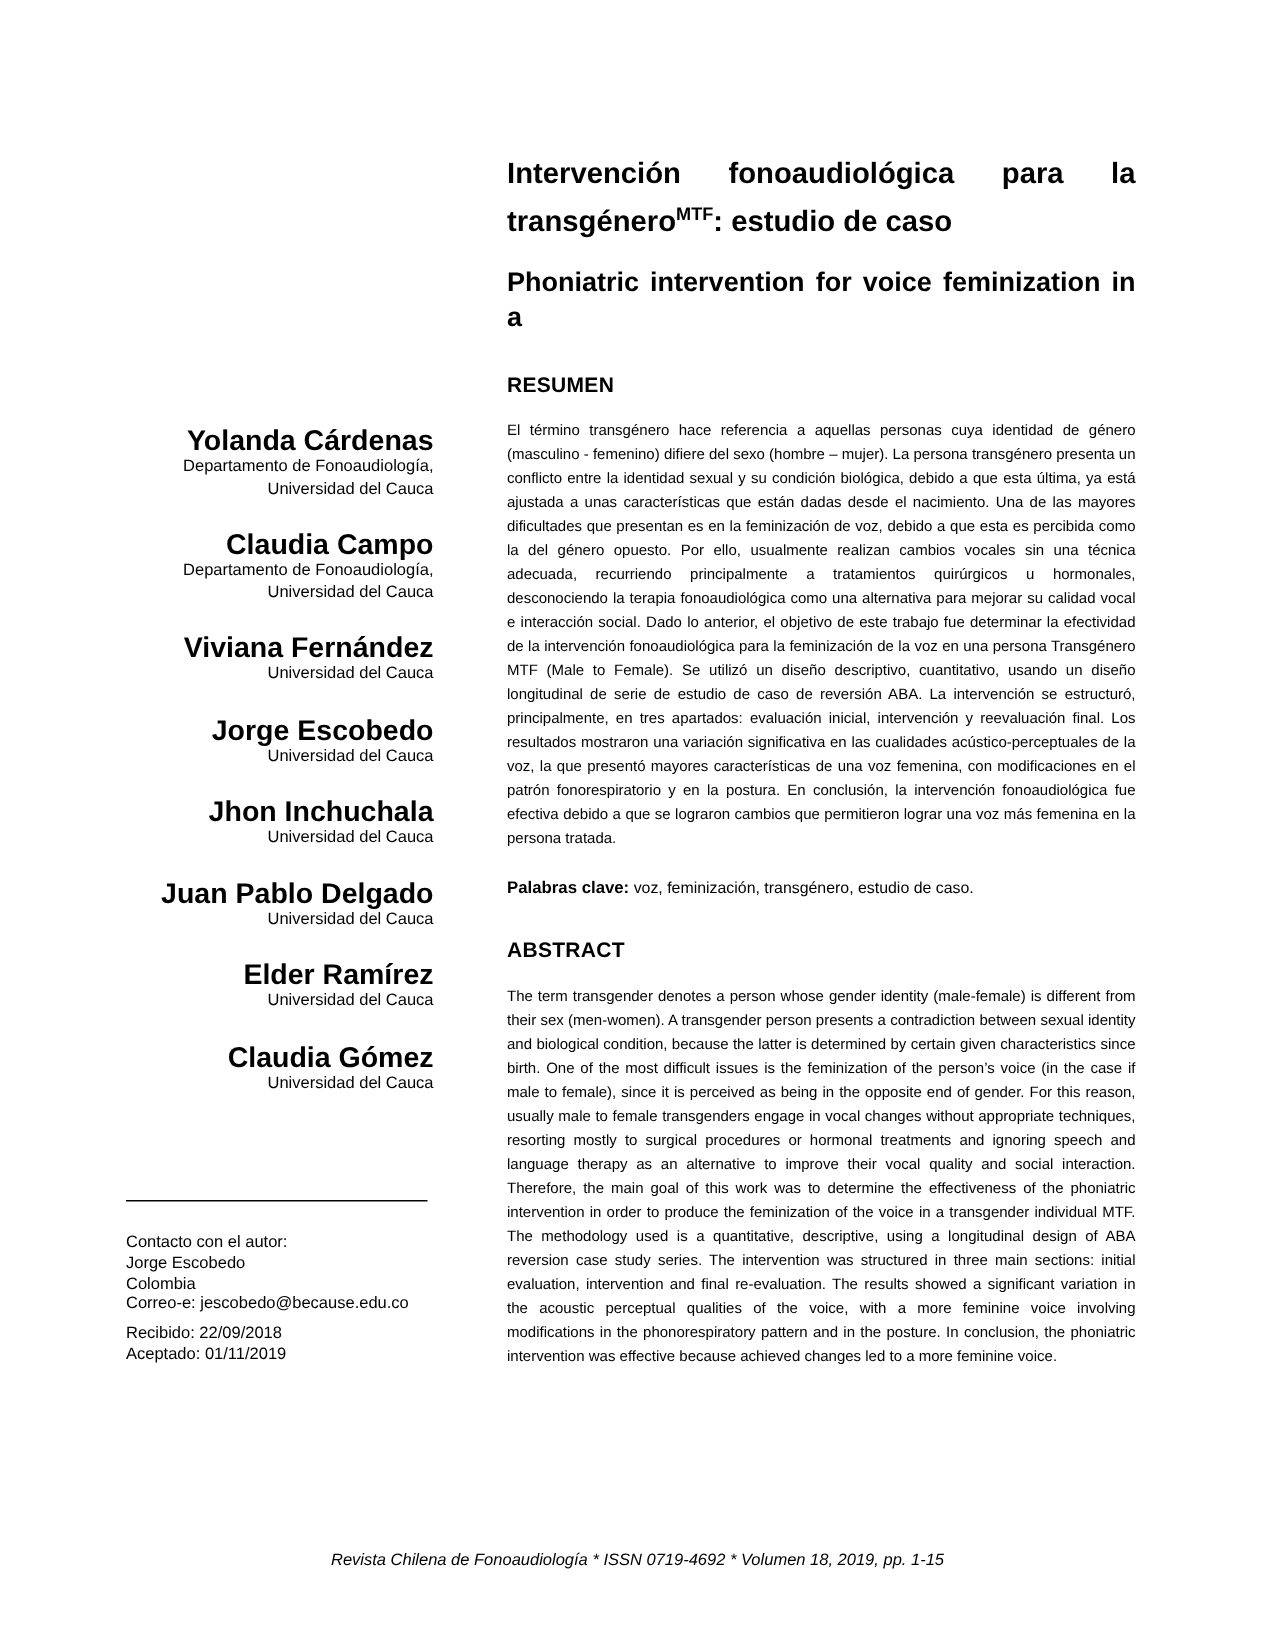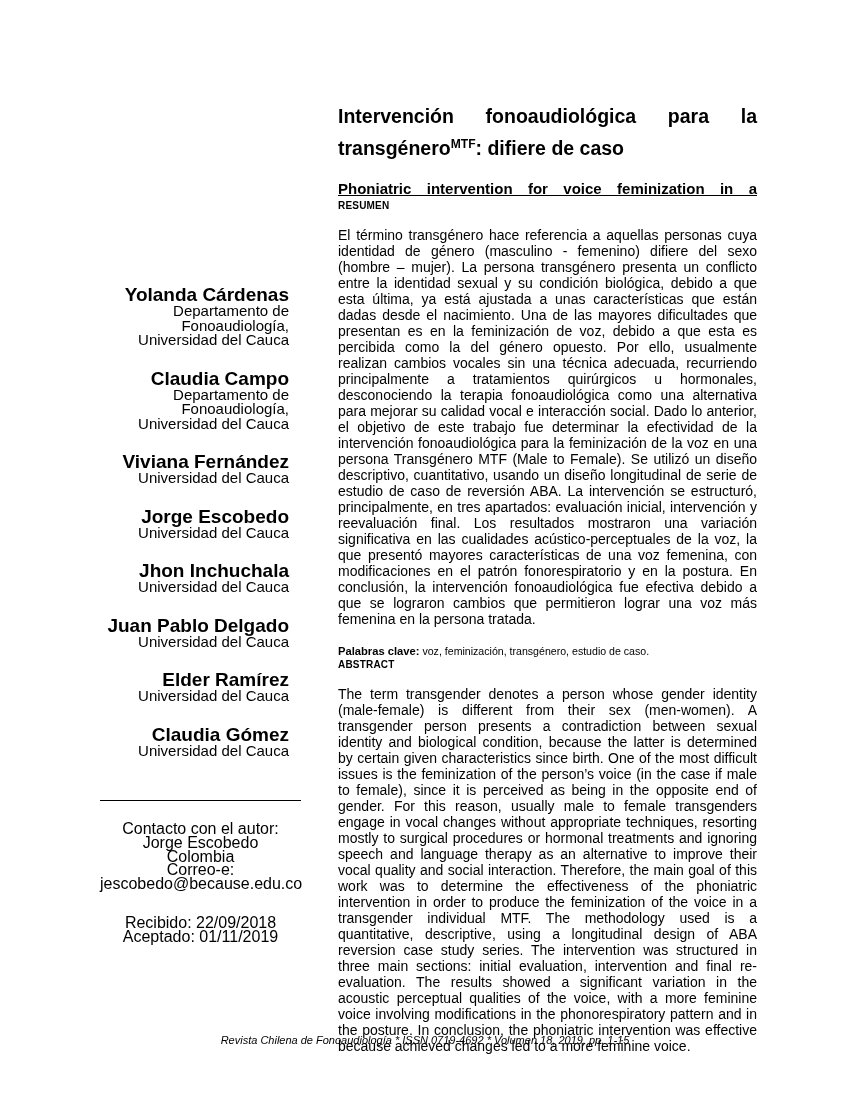--- a/index.html
+++ b/index.html
@@ -9,37 +9,37 @@
     color:#000000;
     font-family:"Liberation Sans", sans-serif;
     position:relative;
   }
   .page { position:absolute; inset:0; background:#ffffff; overflow:hidden; }
 
   
   .left-col { position:absolute; left:88px; top:287px; width:201px; text-align:right; }
   .author-block { margin-bottom:23px; }
   .author-name { font-size:19px; font-weight:700; line-height:16px; margin-bottom:1px; }
-  .author-aff  { font-size:15px; line-height:14.5px; }
+  .author-aff  { font-size:11px; line-height:14.5px; }
 
-  .contact { position:absolute; left:100px; top:800px; width:201px; text-align:center;
-             font-size:16px; line-height:13.8px; }
+  .contact { position:absolute; left:84px; top:800px; width:201px; text-align:left;
+             font-size:11px; line-height:13.8px; }
   .contact-rule { border:0; border-top:1.4px solid #000; width:100%; margin-bottom:21px; }
-  .contact-received { margin-top:25px; }
+  .contact-received { margin-top:6px; }
 
   
   .right-col { position:absolute; left:338px; top:100px; width:419px; }
   .title-es { font-size:19.5px; font-weight:700; line-height:32px; }
-  .title-en { font-size:15px; font-weight:700; line-height:23px; margin-top:13px;text-decoration:underline; }
+  .title-en { font-size:18px; font-weight:700; line-height:23px; margin-top:13px; }
   .tline { display:block; }
   .just  { text-align:justify; text-align-last:justify; }
   .title-sup { font-size:62%; vertical-align:super; line-height:0; font-weight:700; }
 
-  .section-heading { font-size:10px; font-weight:700; letter-spacing:0.2px; }
-  .body-text { font-size:14px; line-height:16px; text-align:justify; margin-top:16px; }
+  .section-heading { font-size:14px; font-weight:700; margin-top:25px; letter-spacing:0.2px; }
+  .body-text { font-size:10px; line-height:16px; text-align:justify; margin-top:16px; }
   .kw { font-size:10.6px; line-height:16px; margin-top:16px; }
   .kw-label { font-weight:700; font-size:11.2px; }
 
   
   .footer { position:absolute; left:0; top:1034px; width:850px; text-align:center;
             font-size:11px; font-style:italic; }
 </style>
 </head>
 <body>
 
@@ -89,21 +89,21 @@
     <div class="contact-line">Colombia</div>
     <div class="contact-line">Correo-e: jescobedo@because.edu.co</div>
     <div class="contact-line contact-received">Recibido: 22/09/2018</div>
     <div class="contact-line">Aceptado: 01/11/2019</div>
   </div>
 
   <main class="right-col">
 
     <h1 class="title-es">
       <span class="tline just">Intervención fonoaudiológica para la</span>
-      <span class="tline"><span>transgénero</span><sup class="title-sup">MTF</sup><span>: difiere de caso</span></span>
+      <span class="tline"><span>transgénero</span><sup class="title-sup">MTF</sup><span>: estudio de caso</span></span>
     </h1>
 
     <h2 class="title-en">
       <span class="tline just">Phoniatric intervention for voice feminization in a</span>
     </h2>
 
     <div class="section-heading">RESUMEN</div>
     <p class="body-text">El término transgénero hace referencia a aquellas personas cuya identidad de género (masculino - femenino) difiere del sexo (hombre – mujer). La persona transgénero presenta un conflicto entre la identidad sexual y su condición biológica, debido a que esta última, ya está ajustada a unas características que están dadas desde el nacimiento. Una de las mayores dificultades que presentan es en la feminización de voz, debido a que esta es percibida como la del género opuesto. Por ello, usualmente realizan cambios vocales sin una técnica adecuada, recurriendo principalmente a tratamientos quirúrgicos u hormonales, desconociendo la terapia fonoaudiológica como una alternativa para mejorar su calidad vocal e interacción social. Dado lo anterior, el objetivo de este trabajo fue determinar la efectividad de la intervención fonoaudiológica para la feminización de la voz en una persona Transgénero MTF (Male to Female). Se utilizó un diseño descriptivo, cuantitativo, usando un diseño longitudinal de serie de estudio de caso de reversión ABA. La intervención se estructuró, principalmente, en tres apartados: evaluación inicial, intervención y reevaluación final. Los resultados mostraron una variación significativa en las cualidades acústico-perceptuales de la voz, la que presentó mayores características de una voz femenina, con modificaciones en el patrón fonorespiratorio y en la postura. En conclusión, la intervención fonoaudiológica fue efectiva debido a que se lograron cambios que permitieron lograr una voz más femenina en la persona tratada.</p>
     <p class="kw"><span class="kw-label">Palabras clave:</span><span> voz, feminización, transgénero, estudio de caso.</span></p>
 

